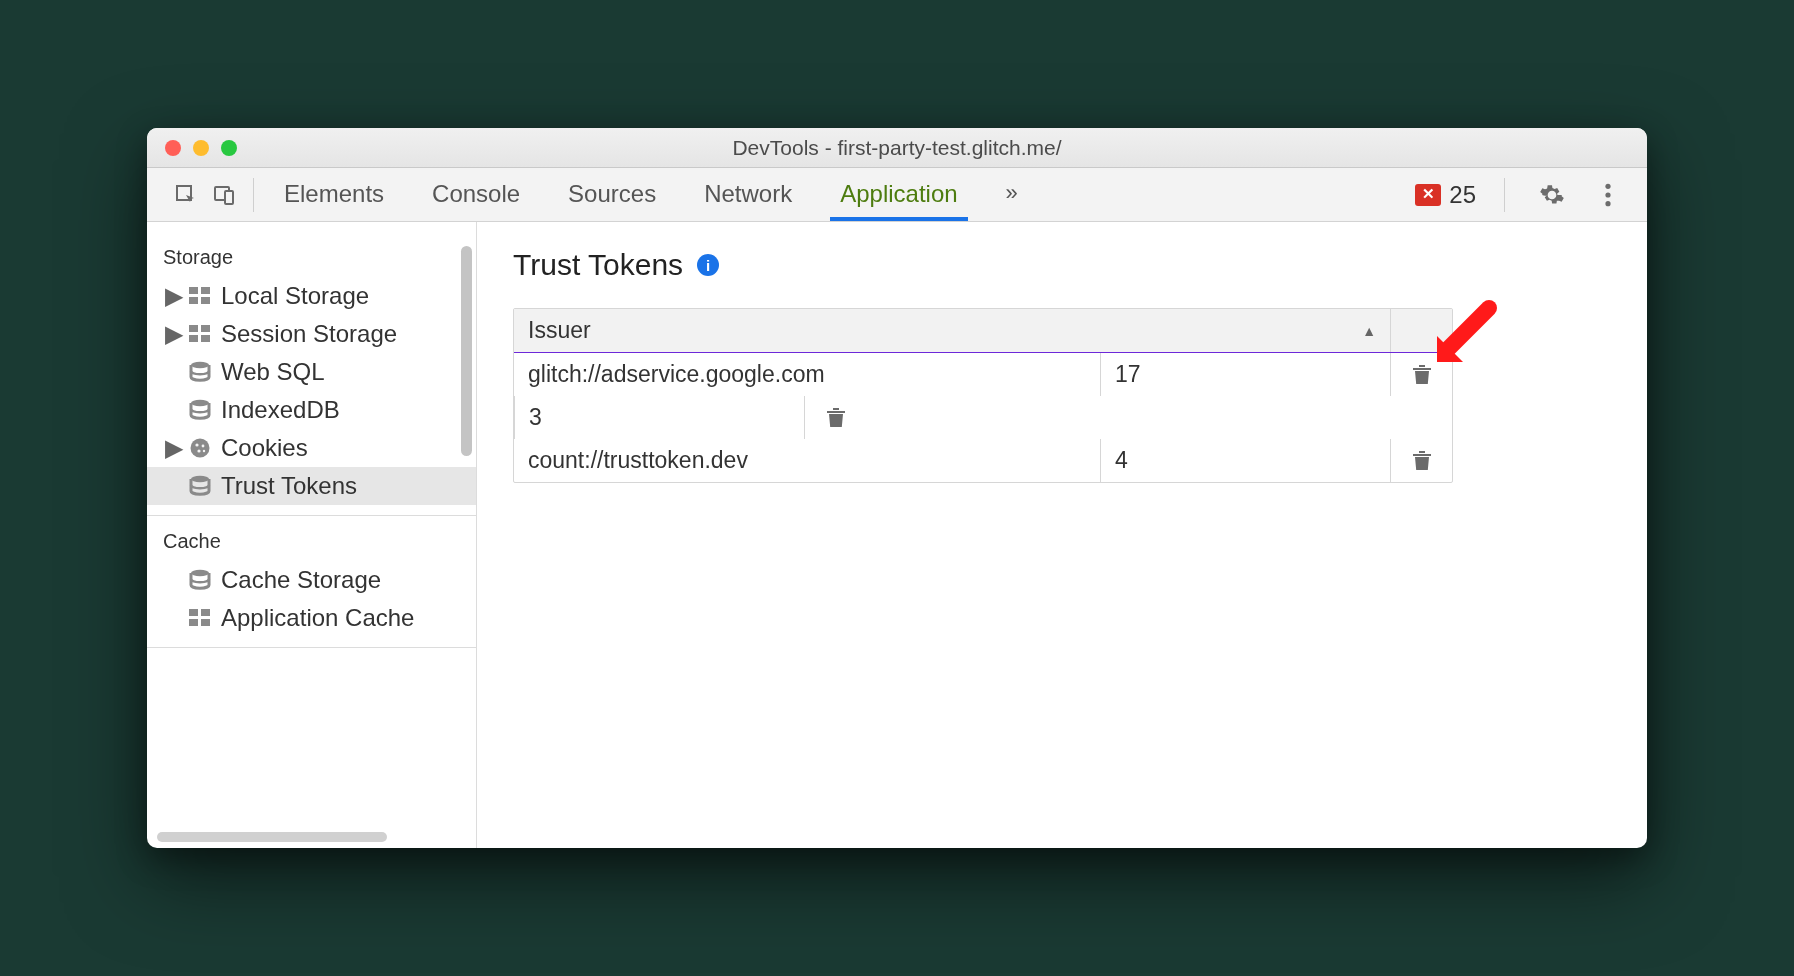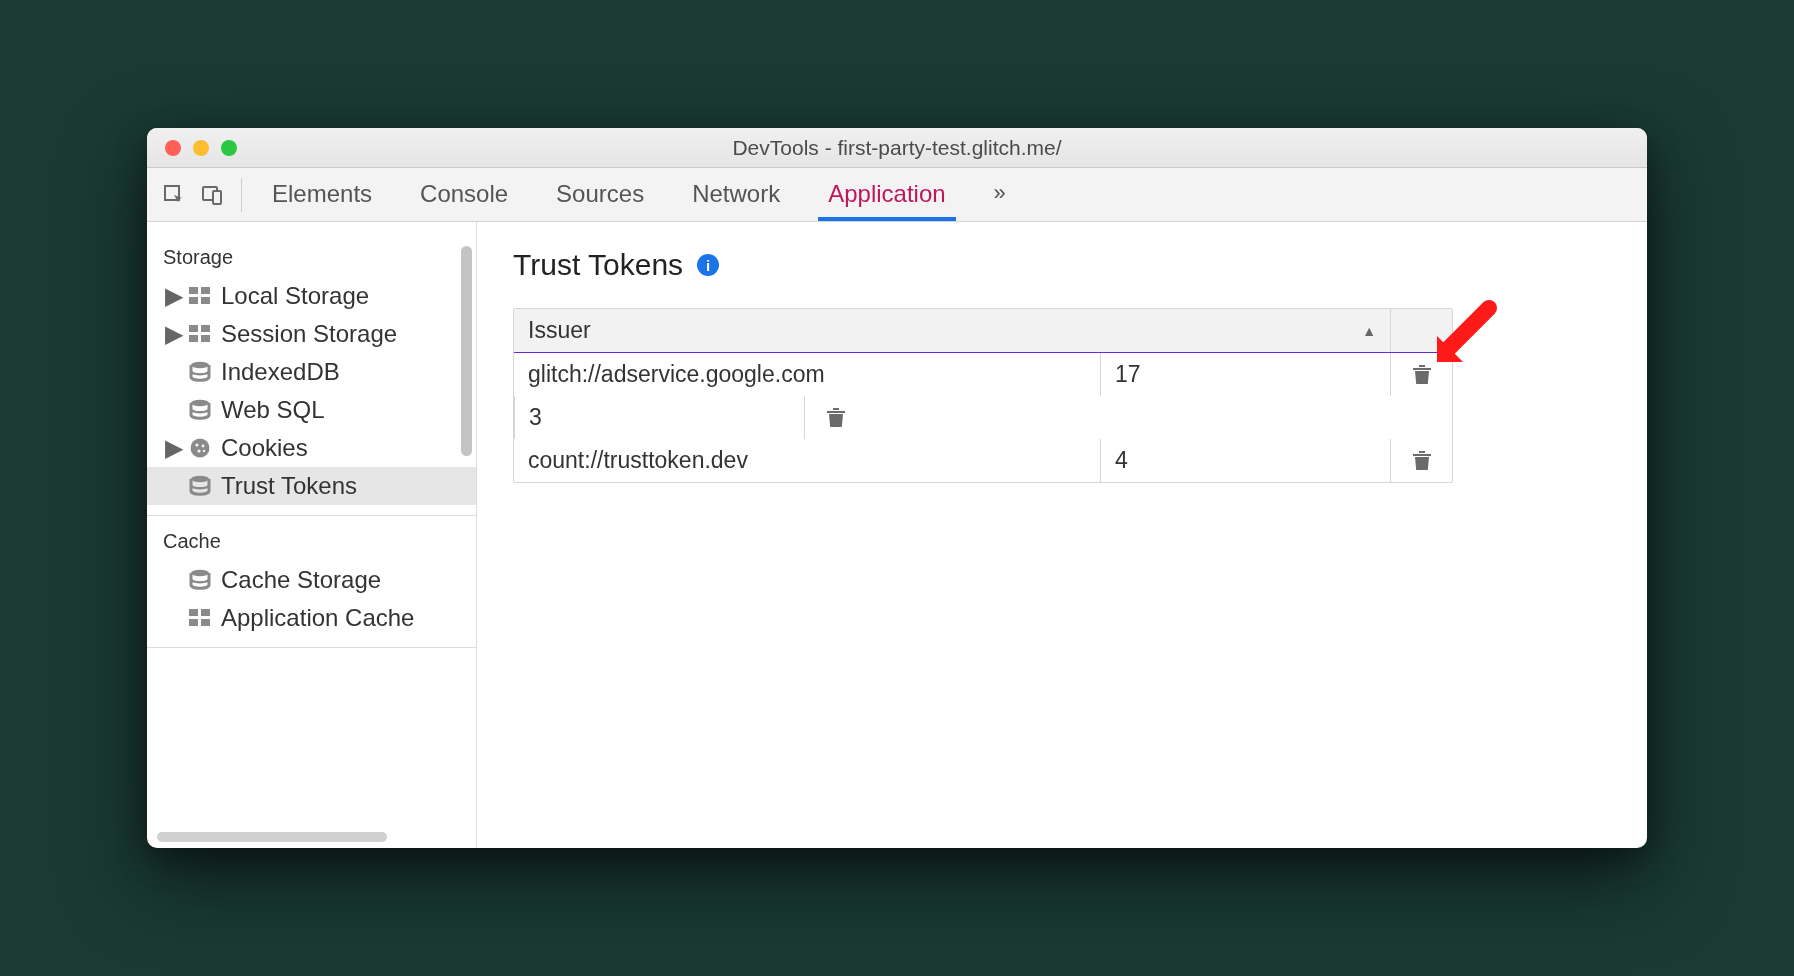--- a/index.html
+++ b/index.html
@@ -40,27 +40,27 @@
     position: absolute; left:0; right:0; text-align:center;
     color:#4b4b4b; font-size: 21px; pointer-events:none;
   }
   
   .toolbar {
     height: 54px;
     background:#f3f3f3;
     border-bottom:1px solid #d3d3d3;
     display:flex;
     align-items:center;
-    padding: 0 8px;
+    padding: 0 20px;
   }
   .toolbar .icon-btn { width:38px; height:38px; display:flex; align-items:center; justify-content:center; color:#6a6a6a; border-radius:4px; }
   .toolbar .sep { width:1px; height:34px; background:#cfcfcf; margin:0 10px; }
   .tabs { display:flex; gap: 36px; margin-left: 14px; font-size:24px; color:#555; }
   .tab { padding: 10px 6px 12px; position:relative; cursor:pointer; }
-  .tab.active { color:#be185d; }
+  .tab.active { color:#4d7c0f; }
   .tab.active::after { content:""; position:absolute; left:-4px; right:-4px; bottom:-1px; height:4px; background:#1a73e8; }
   .toolbar .right { margin-left:auto; display:flex; align-items:center; gap:18px; }
   .err-badge { display:flex; align-items:center; gap:8px; color:#333; font-size:24px; }
   .err-ic { width:26px; height:22px; background:#d93025; border-radius:3px; position:relative; }
   .err-ic::before { content:"✕"; color:#fff; font-size:15px; font-weight:bold; position:absolute; left:50%; top:50%; transform:translate(-50%,-55%); }
   
   .body { flex:1; display:flex; overflow:hidden; position:relative; }
   .sidebar { width:330px; border-right:1px solid #dcdcdc; display:flex; flex-direction:column; overflow:hidden; position:relative; }
   .sidebar-content { padding: 14px 0 6px; }
   .group-title { font-size:20px; color:#333; padding: 10px 16px 8px; }
@@ -129,20 +129,39 @@
 
     <div class="tabs">
       <div class="tab">Elements</div>
       <div class="tab">Console</div>
       <div class="tab">Sources</div>
       <div class="tab">Network</div>
       <div class="tab active">Application</div>
       <div class="tab chev">»</div>
     </div>
 
+    <div class="right">
+      <div class="err-badge">
+        <span class="err-ic"></span>
+        <span>25</span>
+      </div>
+      <div class="sep"></div>
+      <div class="icon-btn">
+        <svg width="26" height="26" viewBox="0 0 24 24">
+            <path fill="#6c6c6c" d="M12 8a4 4 0 100 8 4 4 0 000-8zm9 4a7 7 0 01-.1 1.2l2 1.6-2 3.4-2.4-1a7 7 0 01-2 .1l-.4 2.6h-4l-.4-2.6a7 7 0 01-2-.9l-2.4 1-2-3.4 2-1.6A7 7 0 013 12a7 7 0 01.1-1.2l-2-1.6 2-3.4 2.4 1a7 7 0 012-.9L8 3h4l.4 2.6a7 7 0 012 .9l2.4-1 2 3.4-2 1.6c.1.4.2.8.2 1.5z"></path>
+          </svg>
+      </div>
+      <div class="icon-btn">
+        <svg width="8" height="26" viewBox="0 0 6 24">
+            <circle cx="3" cy="4" r="2.4" fill="#6c6c6c"></circle>
+            <circle cx="3" cy="12" r="2.4" fill="#6c6c6c"></circle>
+            <circle cx="3" cy="20" r="2.4" fill="#6c6c6c"></circle>
+          </svg>
+      </div>
+    </div>
   </div>
 
   <div class="body">
 
     <div class="sidebar">
       <div class="sidebar-content">
 
         <div class="group-title">Storage</div>
 
         <div class="tree-item">
@@ -173,33 +192,33 @@
 
         <div class="tree-item">
           <span class="disclosure blank">▶</span>
           <span class="side-icon">
               <svg width="22" height="22" viewBox="0 0 22 22">
                 <ellipse cx="11" cy="4" rx="9" ry="3.2" fill="#8a8a8a"></ellipse>
                 <path d="M2 4v12c0 1.8 4 3.2 9 3.2s9-1.4 9-3.2V4" fill="none" stroke="#8a8a8a" stroke-width="3"></path>
                 <path d="M2 10c0 1.8 4 3.2 9 3.2s9-1.4 9-3.2" fill="none" stroke="#8a8a8a" stroke-width="2.4"></path>
               </svg>
             </span>
-          <span>IndexedDB</span>
+          <span>Web SQL</span>
         </div>
 
         <div class="tree-item">
           <span class="disclosure blank">▶</span>
           <span class="side-icon">
               <svg width="22" height="22" viewBox="0 0 22 22">
                 <ellipse cx="11" cy="4" rx="9" ry="3.2" fill="#8a8a8a"></ellipse>
                 <path d="M2 4v12c0 1.8 4 3.2 9 3.2s9-1.4 9-3.2V4" fill="none" stroke="#8a8a8a" stroke-width="3"></path>
                 <path d="M2 10c0 1.8 4 3.2 9 3.2s9-1.4 9-3.2" fill="none" stroke="#8a8a8a" stroke-width="2.4"></path>
               </svg>
             </span>
-          <span>Web SQL</span>
+          <span>IndexedDB</span>
         </div>
 
         <div class="tree-item">
           <span class="disclosure">▶</span>
           <span class="side-icon">
               <svg width="22" height="22" viewBox="0 0 22 22">
                 <circle cx="11" cy="11" r="9.5" fill="#8a8a8a"></circle>
                 <circle cx="8" cy="8" r="1.6" fill="#f3f3f3"></circle>
                 <circle cx="14" cy="9" r="1.4" fill="#f3f3f3"></circle>
                 <circle cx="10" cy="14" r="1.6" fill="#f3f3f3"></circle>

